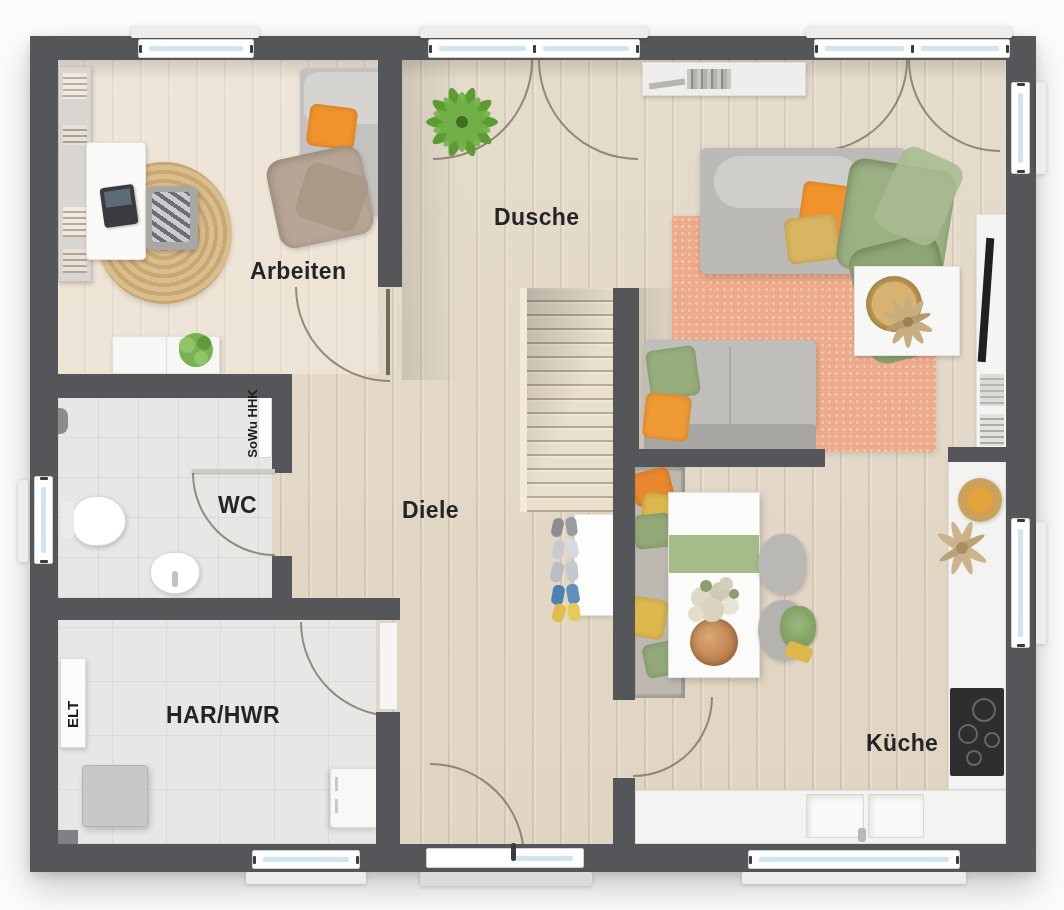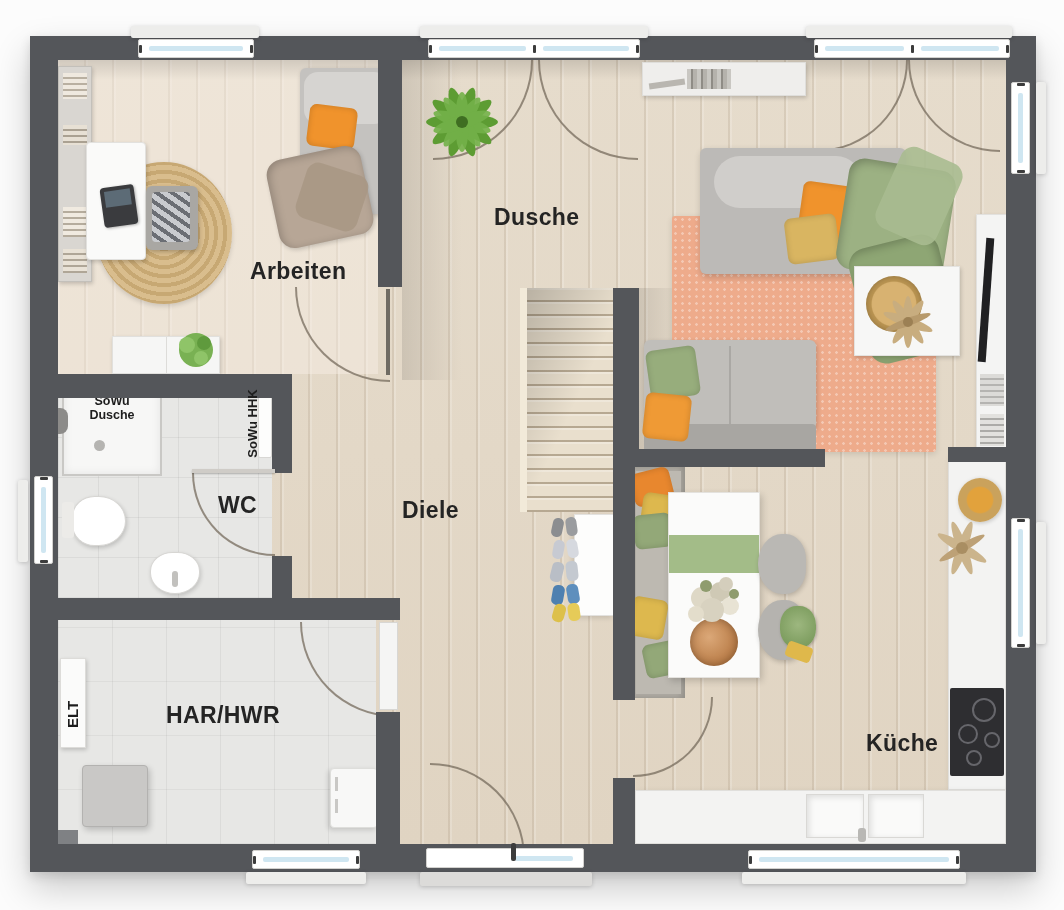--- a/index.html
+++ b/index.html
@@ -103,27 +103,20 @@
   <div class="abs r6" style="left:300px;top:68px;width:92px;height:146px;background:#c4c2bf;box-shadow:1px 2px 5px rgba(0,0,0,.2);">
     <div class="abs" style="left:4px;top:4px;width:84px;height:52px;background:#d6d4d1;border-radius:14px;"></div>
   </div>
   <div class="abs pillow" style="left:308px;top:106px;width:48px;height:42px;background:#f0932c;transform:rotate(7deg);"></div>
   <div class="abs" style="left:272px;top:152px;width:96px;height:90px;background:#b7a696;border-radius:16px;transform:rotate(-12deg);box-shadow:inset 2px 2px 8px rgba(0,0,0,.22),1px 2px 4px rgba(0,0,0,.18);"></div>
   <div class="abs" style="left:300px;top:168px;width:64px;height:58px;background:#a89784;border-radius:12px;transform:rotate(18deg);opacity:.85;"></div>
   <div class="abs soft" style="left:112px;top:336px;width:108px;height:38px;background:#f6f6f5;border:1px solid #e1e0dd;box-sizing:border-box;">
     <div class="abs" style="left:53px;top:0;width:1px;height:100%;background:#dddcd9;"></div>
   </div>
 
-  <div class="abs" style="left:62px;top:380px;width:100px;height:96px;background:#f7f7f6;border:2px solid #c9c8c5;box-sizing:border-box;box-shadow:inset 0 0 10px rgba(0,0,0,.08);">
-    <div class="abs r50" style="left:30px;top:58px;width:11px;height:11px;background:#b5b4b1;"></div>
-    <div class="abs lbl-sm" style="left:0;top:12px;width:96px;">
-      <div>SoWu</div>
-      <div>Dusche</div>
-    </div>
-  </div>
   <div class="abs" style="left:58px;top:408px;width:10px;height:26px;background:#8c8b89;border-radius:0 8px 8px 0;"></div>
   <div class="abs" style="left:72px;top:496px;width:52px;height:48px;background:#ffffff;border:1px solid #d7d6d3;border-radius:50% 60% 60% 50%;box-shadow:1px 2px 4px rgba(0,0,0,.18);"></div>
   <div class="abs" style="left:62px;top:502px;width:12px;height:36px;background:#eceebe0;background:#ecebe8;border-radius:3px;"></div>
   <div class="abs" style="left:150px;top:552px;width:48px;height:40px;background:#ffffff;border:1px solid #d7d6d3;border-radius:45% 45% 50% 50%;box-shadow:1px 2px 4px rgba(0,0,0,.16);">
     <div class="abs" style="left:21px;top:18px;width:6px;height:16px;background:#c2c1be;border-radius:3px;"></div>
   </div>
   <div class="abs" style="left:258px;top:392px;width:14px;height:66px;background:#fdfdfc;border:1px solid #d8d7d4;box-sizing:border-box;border-radius:2px;"></div>
 
   <div class="abs soft" style="left:60px;top:658px;width:26px;height:90px;background:#fbfbfa;border:1px solid #dddcd9;box-sizing:border-box;"></div>
   <div class="abs r4" style="left:82px;top:765px;width:66px;height:62px;background:#c9c8c6;border:1px solid #b3b2b0;box-sizing:border-box;box-shadow:2px 3px 6px rgba(0,0,0,.2);"></div>

